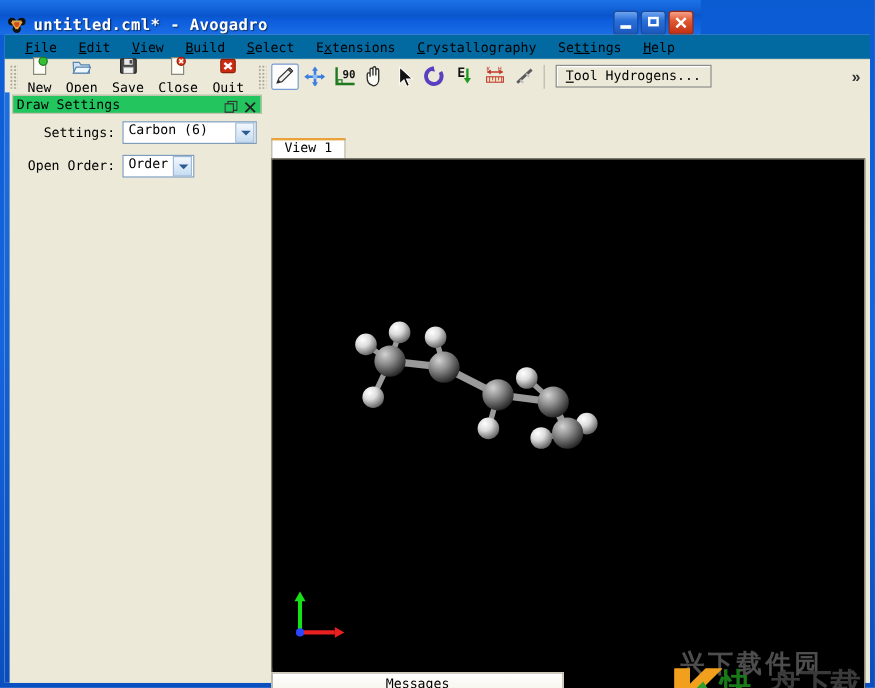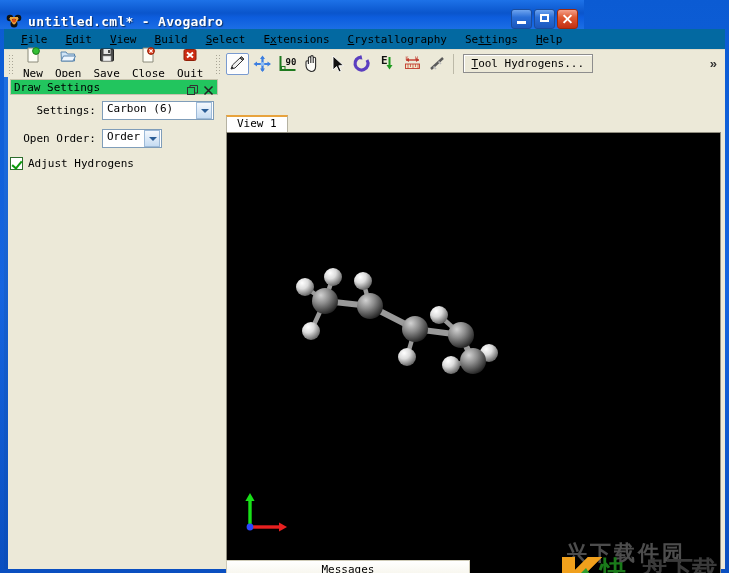--- a/index.html
+++ b/index.html
@@ -362,24 +362,20 @@
         </div>
 
         <div class="row">
           <span class="lbl" style="width:86px">Open Order:</span>
           <span class="combo" style="width:60px">
             <span class="val">Order</span>
             <span class="arrow"></span>
           </span>
         </div>
 
-        <div class="chkrow">
-          <span class="chk"></span>
-          <span class="chk-lbl">Adjust Hydrogens</span>
-        </div>
       </div>
     </div>
 
     <div class="viewwrap">
 
       <div class="tabstrip">
         <span class="tab">
           <span class="t">View 1</span>
         </span>
       </div>

